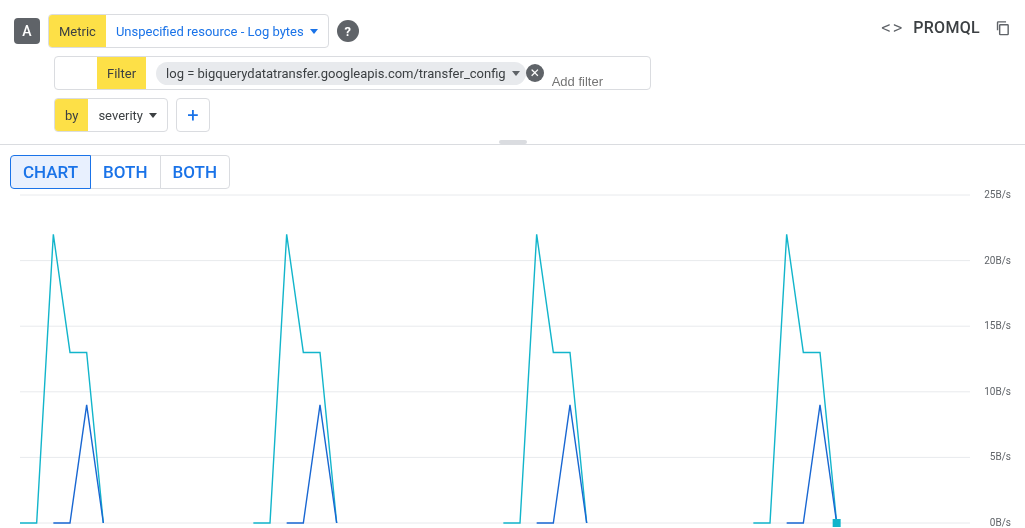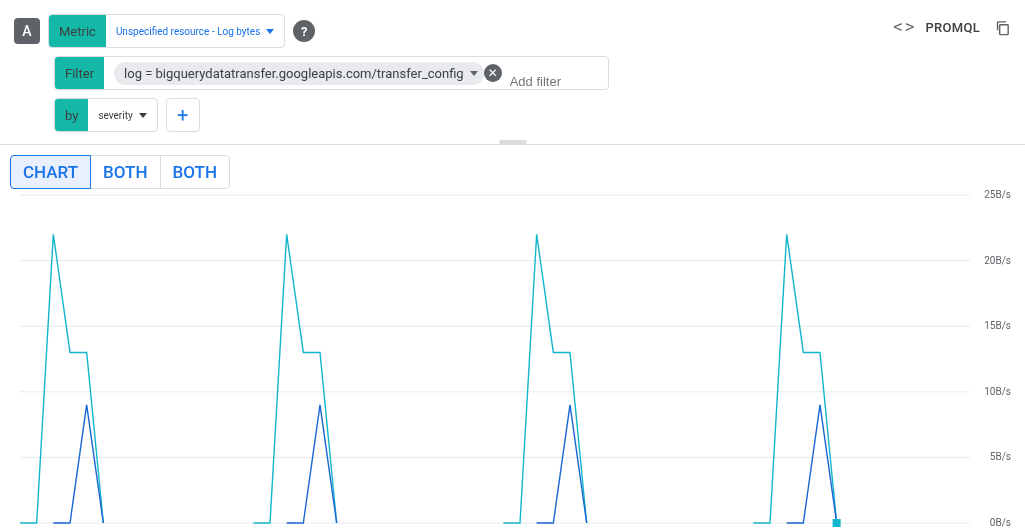--- a/index.html
+++ b/index.html
@@ -13,32 +13,32 @@
     font-family:Roboto,Arial,sans-serif;
   }
   *{box-sizing:border-box;}
   body{margin:0;font-size:13px;color:var(--text);background:#fff;width:1025px;}
   .row{display:flex;align-items:center;gap:8px;}
   .topbar{padding:14px 14px 4px 14px;display:flex;align-items:flex-start;justify-content:space-between;}
   .left-col{display:flex;flex-direction:column;gap:8px;}
   .badge-a{width:26px;height:26px;background:#5f6368;color:#fff;border-radius:4px;display:flex;align-items:center;justify-content:center;font-weight:500;font-size:14px;}
   .pill{border:1px solid var(--border);border-radius:4px;display:inline-flex;align-items:stretch;height:34px;overflow:hidden;}
   .pill .seg{display:flex;align-items:center;padding:0 10px;gap:6px;}
-  .pill .seg.label{background:#14b8a6;color:var(--text);font-size:13px;}
-  .pill .seg.value{color:var(--blue);font-size:10px;}
+  .pill .seg.label{background:#fde047;color:var(--text);font-size:13px;}
+  .pill .seg.value{color:var(--blue);font-size:13px;}
   .pill .seg.value.black{color:var(--text);}
   .caret{width:0;height:0;border-left:4px solid transparent;border-right:4px solid transparent;border-top:5px solid currentColor;}
   .help-circle{width:22px;height:22px;border-radius:50%;background:#5f6368;color:#fff;display:flex;align-items:center;justify-content:center;font-size:13px;font-weight:700;}
   .filter-chip{background:var(--chip);border-radius:14px;display:flex;align-items:center;padding:4px 6px 4px 10px;gap:6px;color:#3c4043;font-size:13px;}
   .chip-x{width:18px;height:18px;border-radius:50%;background:#5f6368;color:#fff;display:flex;align-items:center;justify-content:center;font-size:12px;line-height:1;}
   .add-filter-input{border:none;outline:none;font-size:13px;padding:0 8px;color:var(--muted);margin-top:17px;}
   .plus-box{border:1px solid var(--border);border-radius:4px;width:34px;height:34px;display:flex;align-items:center;justify-content:center;color:var(--blue);font-size:20px;font-weight:400;}
   .right-actions{display:flex;align-items:center;gap:14px;margin-top:4px;}
   .code-sym{font-family:monospace;font-size:15px;letter-spacing:-3px;color:#5f6368;}
-  .promql{font-weight:500;font-size:13px;letter-spacing:.3px;color:#3c4043;}
+  .promql{font-weight:500;font-size:16px;letter-spacing:.3px;color:#3c4043;}
   .copy-ico{width:17px;height:17px;}
   .handle{display:flex;justify-content:center;margin-top:4px;}
   .handle span{width:28px;height:4px;background:#dadce0;border-radius:2px;}
   .divider{border-top:1px solid var(--border);}
   .tabs{display:flex;margin:10px 0 0 10px;}
   .tab{border:1px solid var(--border);padding:6px 12px;font-size:17px;font-weight:500;color:var(--blue);background:#fff;margin-left:-1px;}
   .tab:first-child{border-top-left-radius:4px;border-bottom-left-radius:4px;margin-left:0;}
   .tab:last-child{border-top-right-radius:4px;border-bottom-right-radius:4px;}
   .tab.active{background:#e8f0fe;border-color:#1a73e8;position:relative;z-index:1;}
   .chart-wrap{position:relative;margin:0 10px 10px 10px;}
@@ -60,21 +60,21 @@
         <div class="seg label">Metric</div>
         <div class="seg value">
           <span>Unspecified resource - Log bytes</span>
           <span class="caret"></span>
         </div>
       </div>
       <div class="help-circle">?</div>
     </div>
 
     <div class="row indent">
-      <div class="pill" style="padding-right:6px;">
+      <div class="pill" style="padding-right:6px;padding-left:42px;">
         <div class="seg label">Filter</div>
         <div class="seg" style="gap:0;">
           <div class="filter-chip">
             <span>log = bigquerydatatransfer.googleapis.com/transfer_config</span>
             <span class="caret" style="color:#5f6368"></span>
           </div>
           <div class="chip-x">✕</div>
           <input class="add-filter-input" style="width: 90px;" placeholder="Add filter">
         </div>
       </div>

